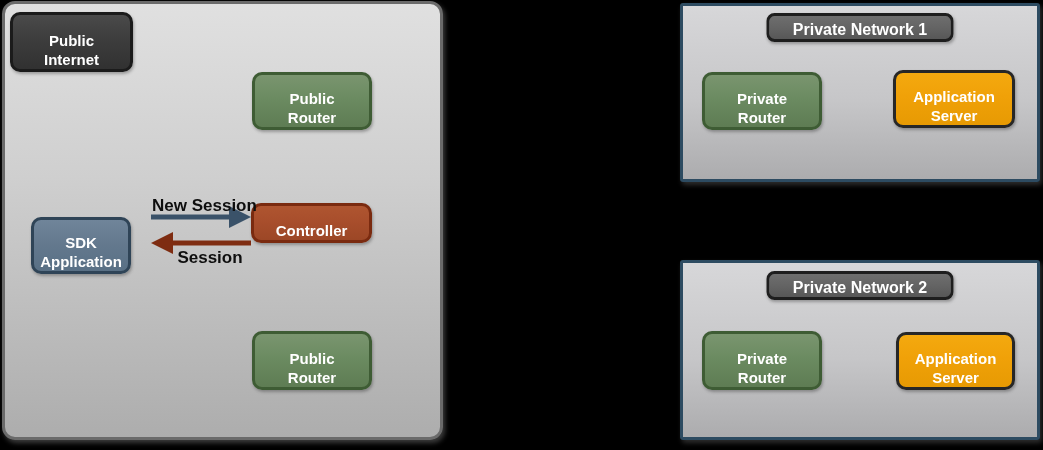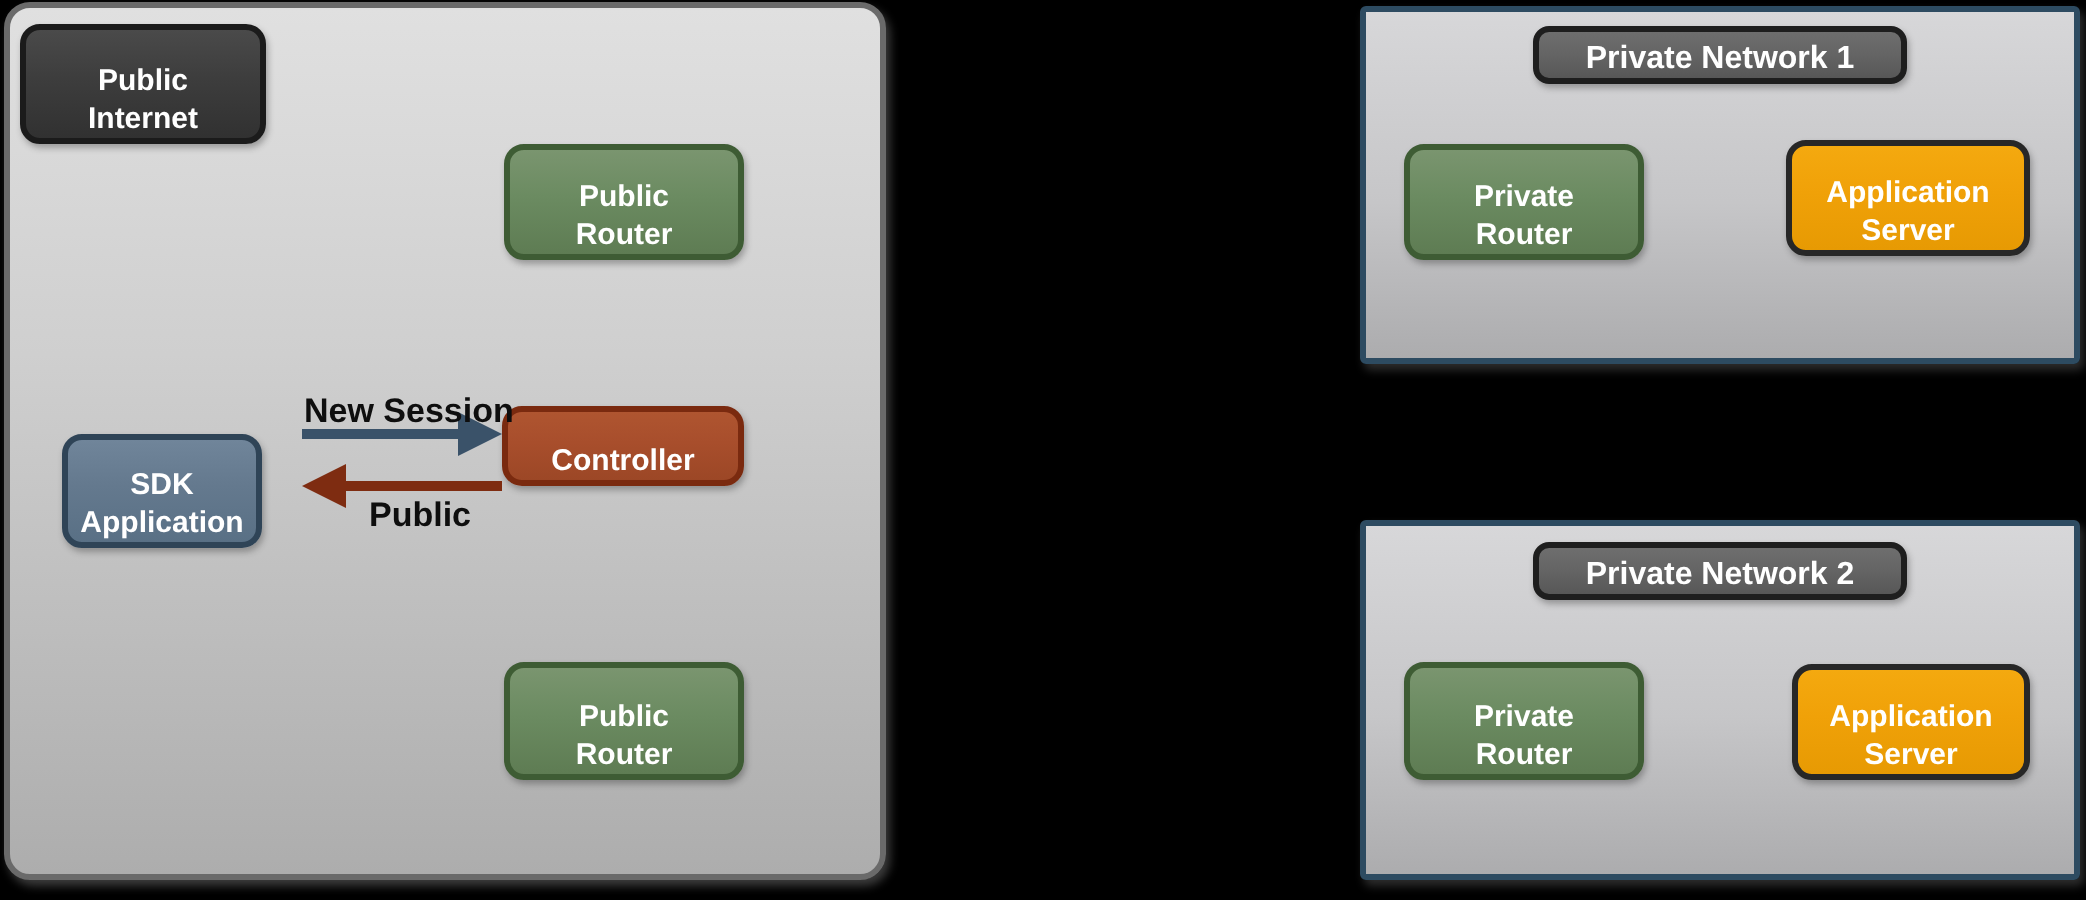--- a/index.html
+++ b/index.html
@@ -157,21 +157,21 @@
     <svg class="arrows-svg" viewBox="0 0 435 433">
 
       <line x1="146" y1="213" x2="226" y2="213" stroke="#3A5269" stroke-width="5"></line>
       <polygon points="224,202 246,213 224,224" fill="#3A5269"></polygon>
 
       <line x1="166" y1="239" x2="246" y2="239" stroke="#7E2C11" stroke-width="5"></line>
       <polygon points="168,228 146,239 168,250" fill="#7E2C11"></polygon>
     </svg>
 
     <div class="arrow-label pos-label-new-session">New Session</div>
-    <div class="arrow-label pos-label-session">Public</div>
+    <div class="arrow-label pos-label-session">Session</div>
   </section>
 
   <section class="zone private-zone pn1">
     <div class="badge title-badge pos-title-1">
       <span>Private Network 1</span>
     </div>
     <div class="node green pos-priv-router-1">
       <span class="w70">Private Router</span>
     </div>
     <div class="node orange pos-app-server-1">

